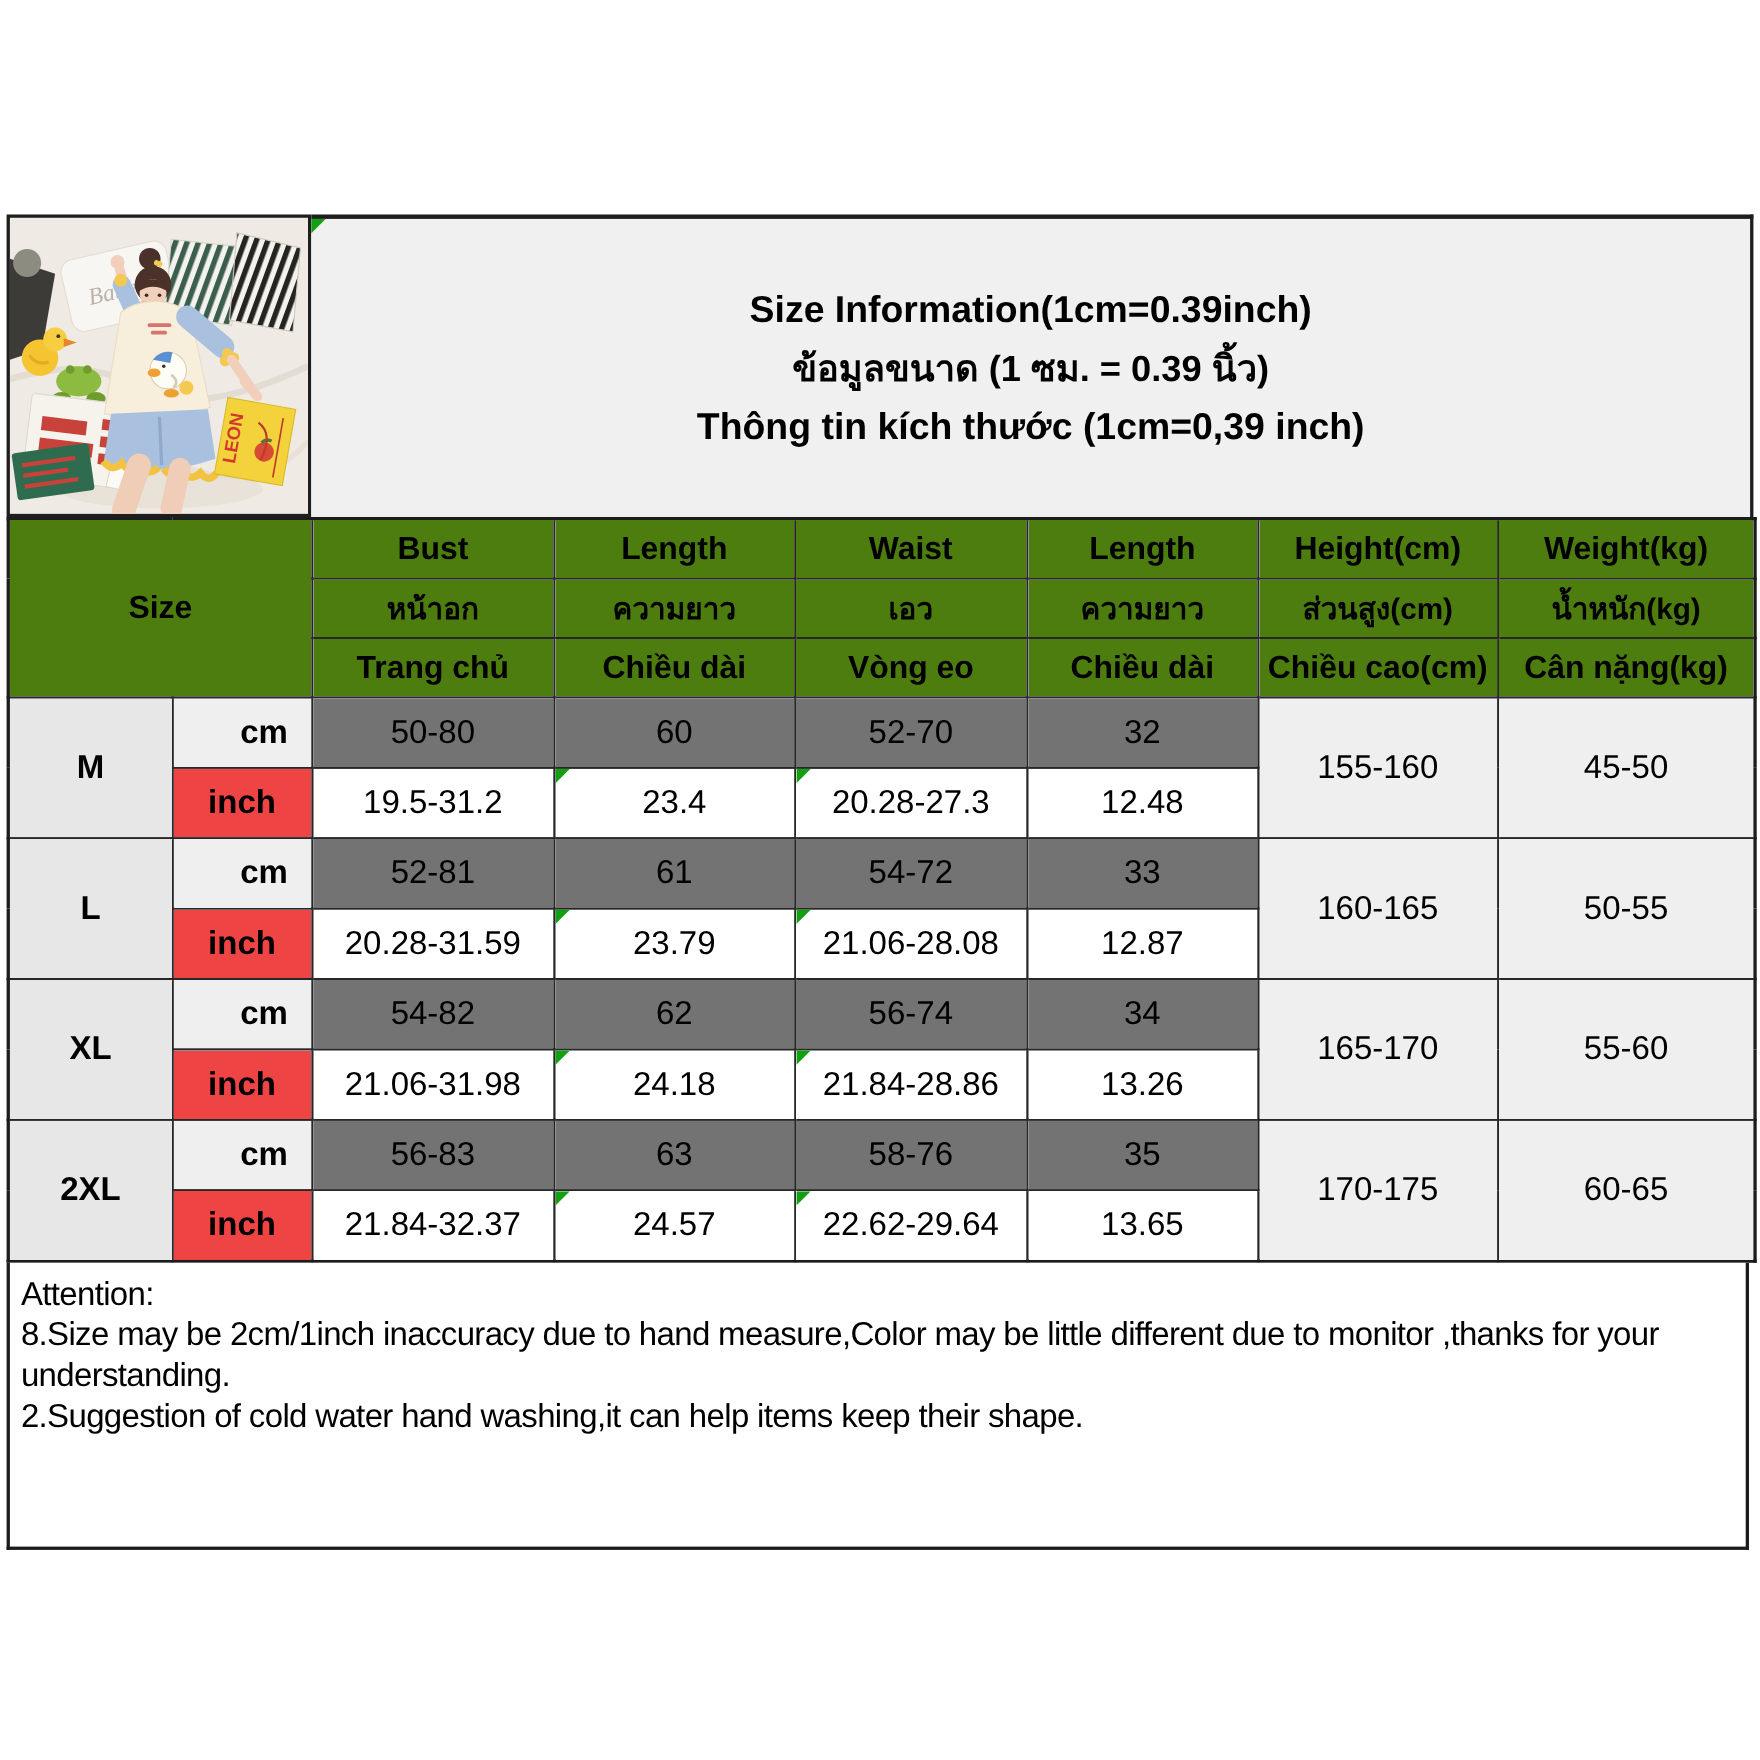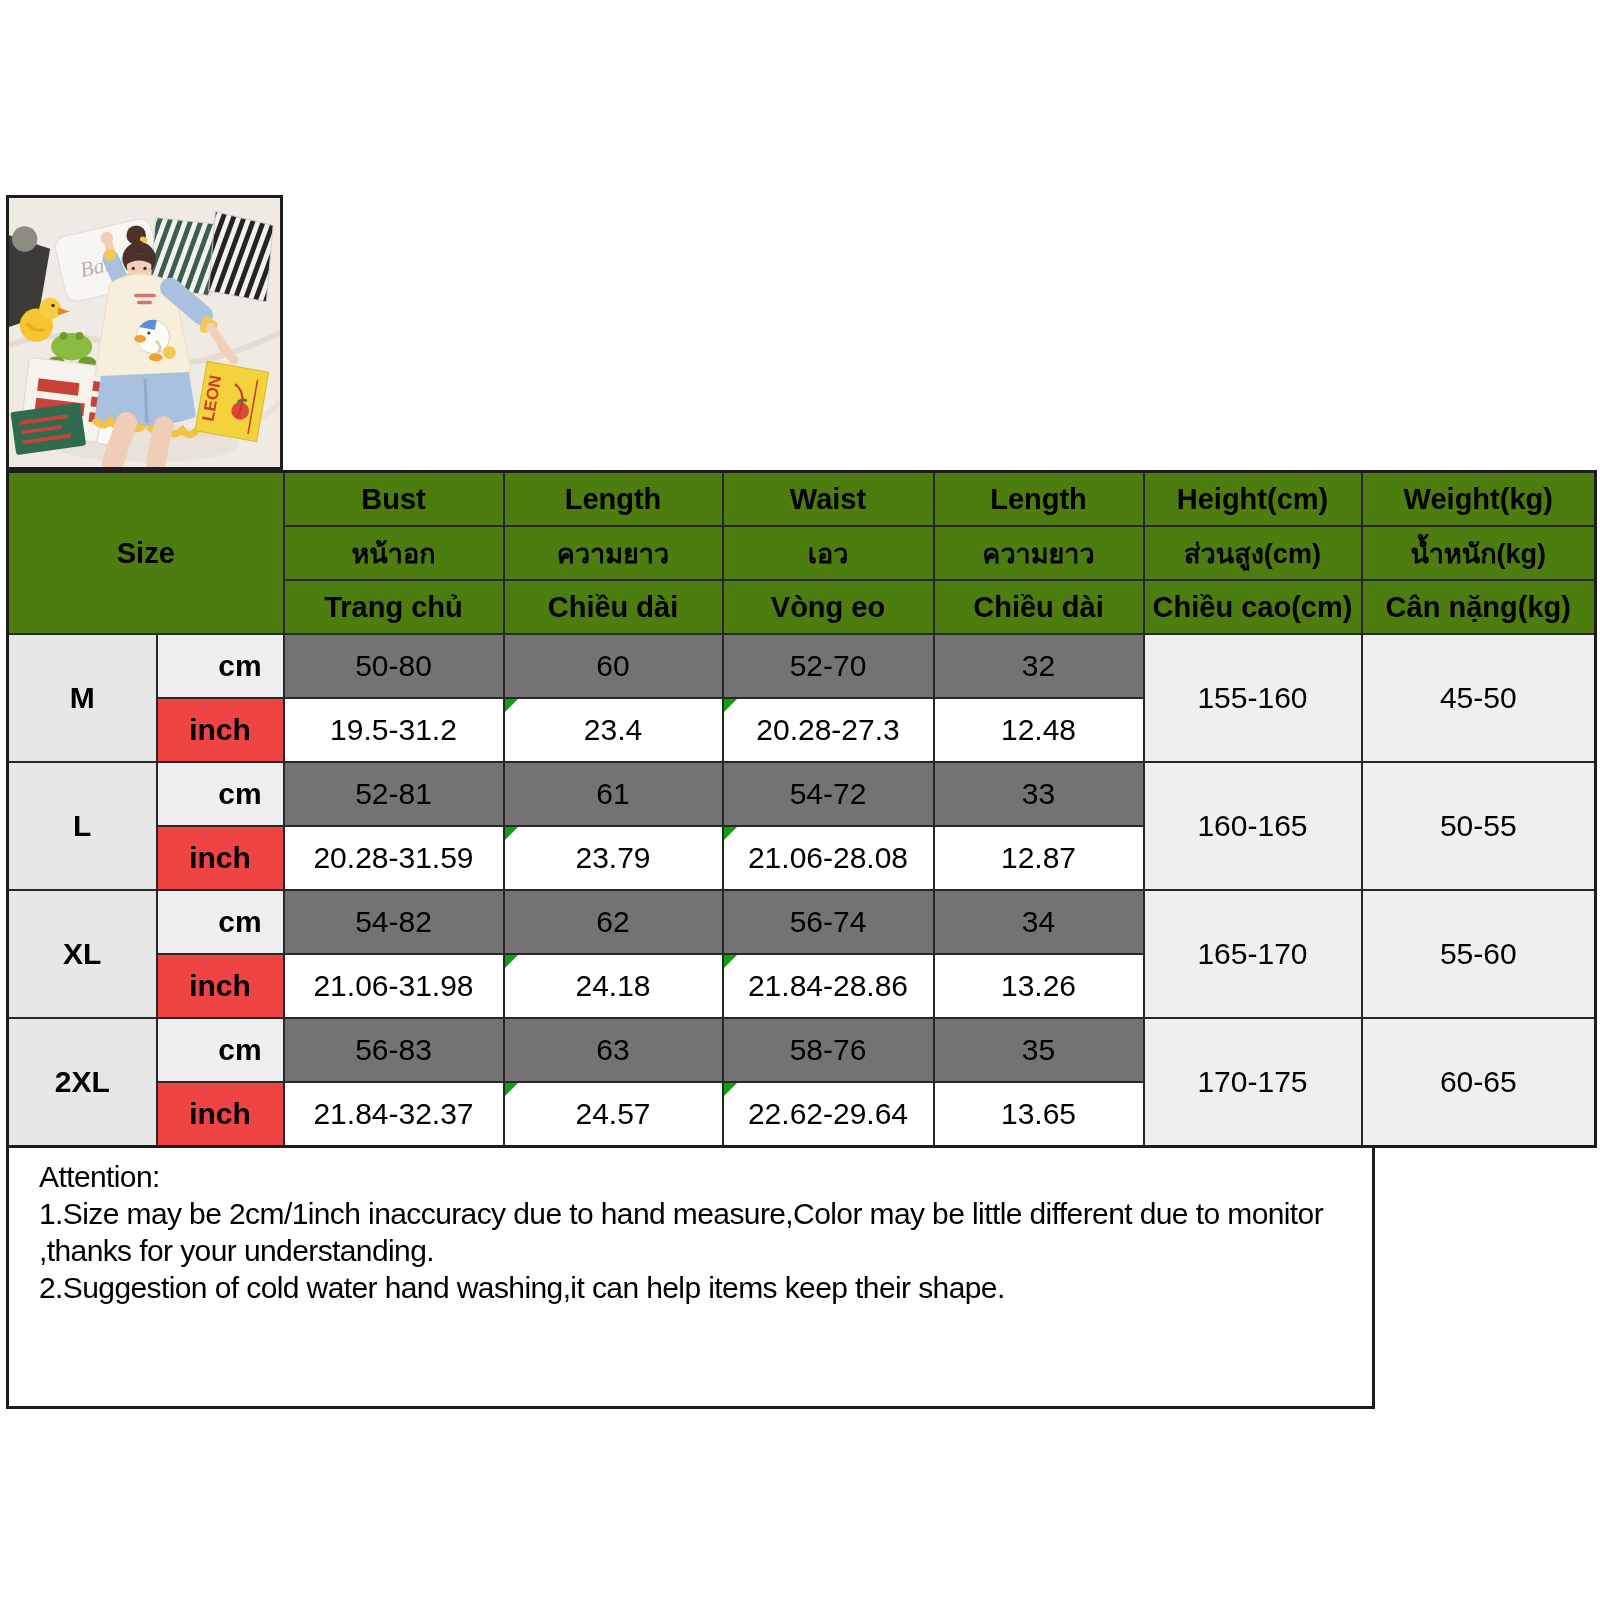--- a/index.html
+++ b/index.html
@@ -33,23 +33,23 @@
   td.size-big{background:#e7e7e7;font-weight:bold;font-size:50px;}
   tr.r-cm td{height:62px;background:#737373;}
   tr.r-inch td{height:62px;background:#ffffff;}
   td.c-letter{background:#e7e7e7 !important;font-weight:bold;font-size:30px;}
   td.c-unit{font-weight:bold;font-size:29px;}
   tr.r-cm td.c-unit{background:#efefef;padding-left:40px;}
   tr.r-inch td.c-unit{background:#ef4444;}
   td.c-merge{background:#efefef !important;font-size:30px;}
 
   
-  .attention{box-sizing:border-box;width:1369px;height:261px;background:#ffffff;
+  .attention{box-sizing:border-box;width:1584px;height:261px;background:#ffffff;
              border:3px solid #1c1c1c;border-top:none;
-             padding:10px 16px 0 30px;font-size:30px;line-height:37px;letter-spacing:-0.6px;}
+             padding:10px 16px 0 10px;font-size:30px;line-height:37px;letter-spacing:-0.6px;}
   .attention div{margin:0;}
 </style>
 </head>
 <body>
 
 <div class="canvas">
   <div class="content">
 
     <div class="top-band">
       <div class="photo">
@@ -153,20 +153,26 @@
             <text transform="rotate(-90 213 232)" x="213" y="232" font-size="17" font-weight="bold" fill="#cf3a2a" font-family="Liberation Sans, DejaVu Sans, sans-serif">LEON</text>
             <circle cx="238" cy="216" r="9" fill="#d84a33"></circle>
             <path d="M234 208 q4 -5 9 -3" stroke="#4c7a3c" stroke-width="3" fill="none"></path>
             <path d="M228 190 q16 8 8 34" stroke="#c0392b" stroke-width="2" fill="none"></path>
             <path d="M250 182 v56" stroke="#c0392b" stroke-width="1.5"></path>
           </g>
           <path d="M218 152 L230 166" stroke="#f2cfba" stroke-width="9" stroke-linecap="round"></path>
         </svg>
       </div>
 
+      <div class="title-box">
+        <span class="flag"></span>
+        <div class="t-line">Size Information(1cm=0.39inch)</div>
+        <div class="t-line t-thai">ข้อมูลขนาด (1 ซม. = 0.39 นิ้ว)</div>
+        <div class="t-line">Thông tin kích thước (1cm=0,39 inch)</div>
+      </div>
     </div>
 
     <table class="size-table">
       <colgroup>
         <col style="width:149px">
           <col style="width:127px">
           <col style="width:220px">
           <col style="width:219px">
         <col style="width:211px">
           <col style="width:210px">
@@ -269,18 +275,18 @@
           <td>21.84-32.37</td>
           <td><span class="flag"></span><span>24.57</span></td>
           <td><span class="flag"></span><span>22.62-29.64</span></td>
           <td>13.65</td>
         </tr>
       </tbody>
     </table>
 
     <div class="attention">
       <div>Attention:</div>
-      <div>1.Size may be 2cm/1inch inaccuracy due to hand measure,Color may be little different due to monitor ,thanks for your understanding.</div>
+      <div>8.Size may be 2cm/1inch inaccuracy due to hand measure,Color may be little different due to monitor ,thanks for your understanding.</div>
       <div>2.Suggestion of cold water hand washing,it can help items keep their shape.</div>
     </div>
 
   </div>
 </div>
 
 </body></html>

